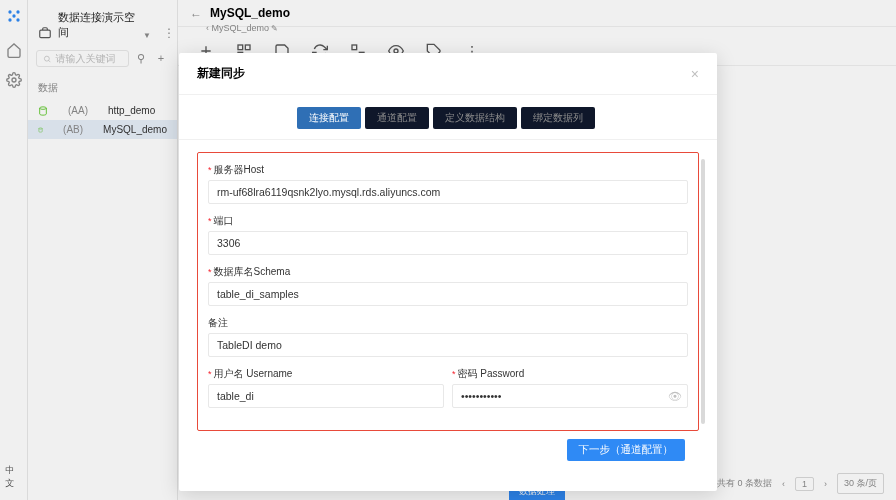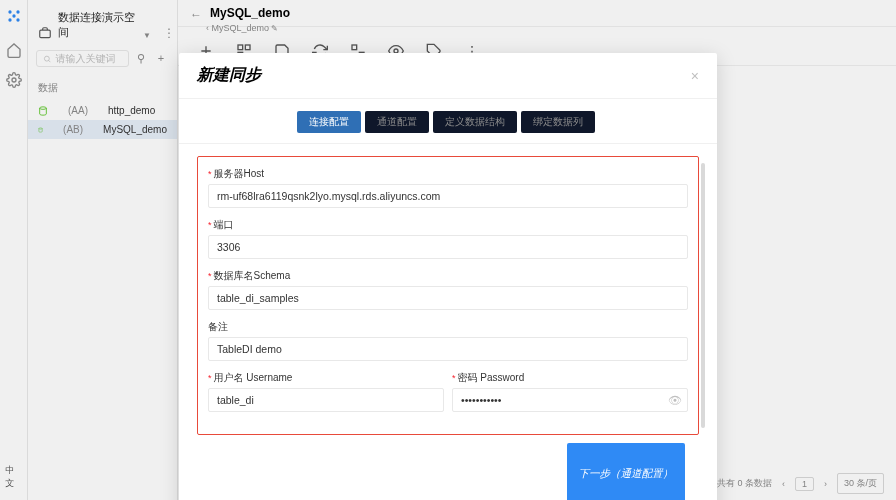--- a/index.html
+++ b/index.html
@@ -38,39 +38,39 @@
     .main-head .title { font-size:12px; font-weight:600; }
     .breadcrumb { font-size:9px; color:#8c8c8c; padding-left:28px; margin-top:-4px; }
     .breadcrumb .edit-ic{ font-size:8px; margin-left:2px; }
     .toolbar { display:flex; gap:22px; padding:10px 16px 6px 20px; border-bottom:1px solid #f0f0f0; color:#595959; }
     .toolbar .t-ic { width:16px; height:16px; cursor:pointer; }
 
     
     .overlay { position:absolute; inset:0; background:rgba(0,0,0,0.06); display:flex; justify-content:center; align-items:flex-start; }
     .modal { width:538px; background:#fff; margin-top:53px; border-radius:2px; box-shadow:0 4px 20px rgba(0,0,0,0.15); }
     .m-head { display:flex; align-items:center; justify-content:space-between; padding:12px 18px; border-bottom:1px solid #f0f0f0; }
-    .m-head .m-title { font-size:16px; font-weight:600;font-style:italic; }
+    .m-head .m-title { font-size:12px; font-weight:600; }
     .m-head .close { font-size:14px; color:#bfbfbf; cursor:pointer; }
     .tabbar { display:flex; gap:0; padding:12px 16px 10px 16px;justify-content:center; }
     .tab { font-size:10px; padding:4px 12px; background:#0f172a; color:#8c8c8c; cursor:pointer; border-radius:2px; margin-right:4px; }
     .tab.active { background:#2f6fb5; color:#fff; }
     .m-body-wrap { padding:0 18px 16px 18px; border-top:1px solid #f0f0f0; }
     .red-box { border:1.5px solid #e84a3a; border-radius:2px; padding:10px 10px 12px 10px; margin-top:12px; position:relative; }
     .scroll-hint { position:absolute; right:-7px; top:6px; bottom:6px; width:4px; background:#d9d9d9; border-radius:2px; }
     .field { margin-bottom:10px; }
     .field.half-row { display:flex; gap:8px; }
     .half { flex:1; }
     .label { font-size:10px; color:#333; margin-bottom:3px; display:flex; align-items:center; gap:2px; }
     .label .req { color:#f5222d; font-size:9px; }
     .input { width:100%; border:1px solid #e8e8e8; border-radius:2px; padding:5px 8px; font-size:10.5px; color:#333; outline:none; }
     .input::placeholder { color:#bfbfbf; }
     .pw-wrap { position:relative; }
     .eye-ic { position:absolute; right:6px; top:50%; transform:translateY(-50%); color:#bfbfbf; font-size:11px; cursor:pointer; }
     .m-foot { display:flex; justify-content:flex-end; padding:8px 14px 14px 14px; }
-    .next-btn { background:#2f8af5; color:#fff; font-size:10.5px; padding:24px 12px; border:none; border-radius:2px; cursor:pointer;font-style:italic; }
+    .next-btn { background:#2f8af5; color:#fff; font-size:10.5px; padding:4px 12px; border:none; border-radius:2px; cursor:pointer; }
 
     
     .page-foot { position:absolute; bottom:6px; right:12px; display:flex; align-items:center; gap:10px; font-size:9px; color:#8c8c8c; }
     .page-foot .num { border:1px solid #d9d9d9; padding:1px 6px; border-radius:2px; }
     .page-foot .psize { border:1px solid #d9d9d9; padding:3px 6px; border-radius:2px; }
     .bottom-action { position:absolute; bottom:0; left:50%; transform:translateX(-50%); background:#2f8af5; color:#fff; font-size:9px; padding:2px 10px; border-radius:2px 2px 0 0; cursor:pointer; }
   </style>
 </head>
 <body>
 

